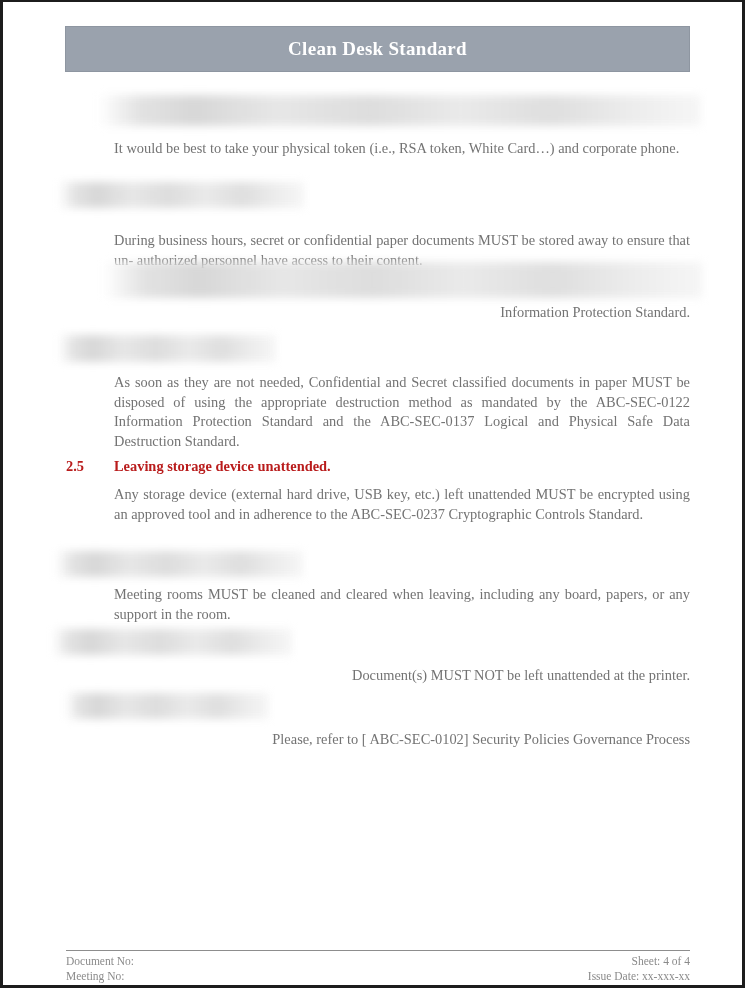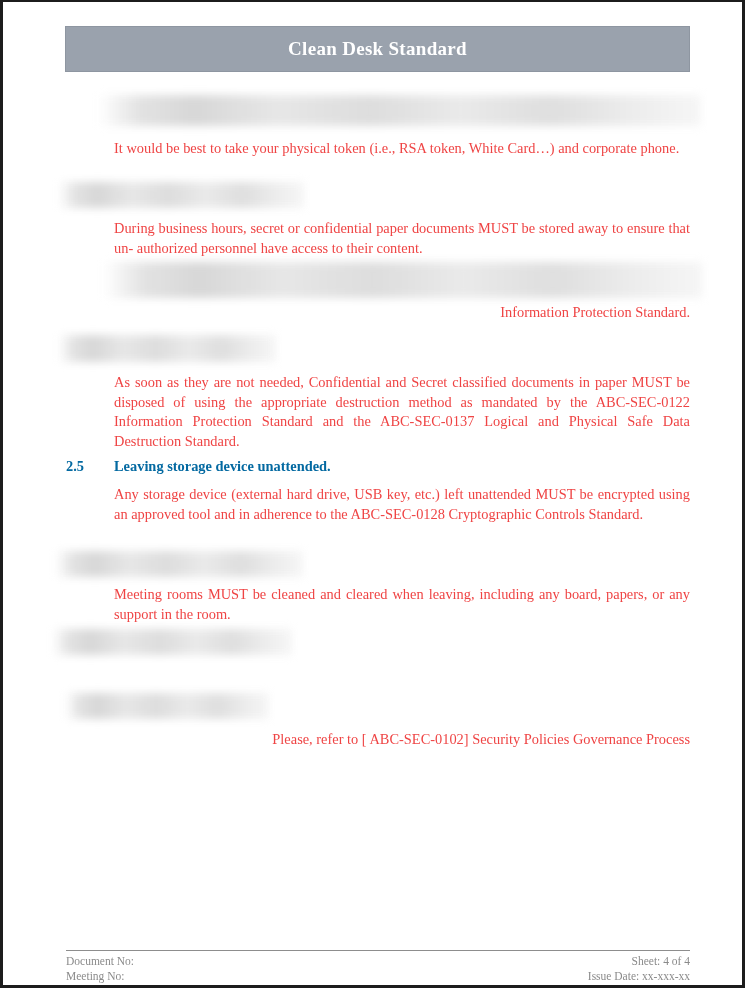--- a/index.html
+++ b/index.html
@@ -66,35 +66,35 @@
 
   
   .body-par {
     position: absolute;
     left: 111px;
     width: 576px;
     text-align: justify;
     text-justify: inter-word;
     font-size: 14.4px;
     line-height: 19.5px;
-    color: #ef4444;
+    color: #737373;
     font-family: "Liberation Serif", "DejaVu Serif", serif;
   }
   .body-par.nojustify {
     text-align: right;
   }
 
   
   .section-heading {
     position: absolute;
     left: 63px;
     width: 624px;
     font-size: 14.4px;
     line-height: 19.5px;
-    color: #0369a1;
+    color: #b91c1c;
     font-weight: bold;
   }
   .section-heading .sec-num {
     display: inline-block;
     width: 48px;
   }
 
   
   #footer-rule {
     position: absolute;
@@ -131,42 +131,43 @@
   <div id="title-banner">
     <span class="title-text">Clean Desk Standard</span>
   </div>
 
   <div class="redacted-band" style="left:95px; top:93px; width:603px; height:31px;"></div>
 
   <div class="body-par" style="top:137px;">It would be best to take your physical token (i.e., RSA token, White Card…) and corporate phone.</div>
 
   <div class="redacted-band" style="left:55px; top:180px; width:246px; height:26px;"></div>
 
-  <div class="body-par" style="top:217px;">During business hours, secret or confidential paper documents MUST be stored away to ensure that un- authorized personnel have access to their content.</div>
+  <div class="body-par" style="top:229px;">During business hours, secret or confidential paper documents MUST be stored away to ensure that un- authorized personnel have access to their content.</div>
 
   <div class="redacted-band" style="left:100px; top:260px; width:600px; height:36px;"></div>
 
   <div class="body-par nojustify" style="top:301px;">Information Protection Standard.</div>
 
   <div class="redacted-band" style="left:55px; top:333px; width:218px; height:27px;"></div>
 
   <div class="body-par" style="top:363px;margin-top:8px;">As soon as they are not needed, Confidential and Secret classified documents in paper MUST be disposed of using the appropriate destruction method as mandated by the ABC-SEC-0122 Information Protection Standard and the   ABC-SEC-0137 Logical and Physical Safe Data Destruction Standard.</div>
 
   <div class="section-heading" style="top:455px;">
     <span class="sec-num">2.5</span><span>Leaving storage device unattended.</span>
   </div>
 
-  <div class="body-par" style="top:483px;">Any storage device (external hard drive, USB key, etc.) left unattended MUST be encrypted using an approved tool and in adherence to the ABC-SEC-0128 Cryptographic Controls Standard.</div>
+  <div class="body-par" style="top:483px;">Any storage device (external hard drive, USB key, etc.) left unattended MUST be encrypted using an approved tool and in adherence to the ABC-SEC-0237 Cryptographic Controls Standard.</div>
 
   <div class="redacted-band" style="left:52px; top:549px; width:248px; height:26px;"></div>
 
   <div class="body-par" style="top:583px;">Meeting rooms MUST be cleaned and cleared when leaving, including any board, papers, or any support in the room.</div>
 
   <div class="redacted-band" style="left:49px; top:627px; width:240px; height:26px;"></div>
 
+  <div class="body-par nojustify" style="top:664px;">Document(s) MUST NOT be left unattended at the printer.</div>
 
   <div class="redacted-band" style="left:62px; top:691px; width:204px; height:26px;"></div>
 
   <div class="body-par nojustify" style="top:728px;">Please, refer to [ ABC-SEC-0102] Security Policies Governance Process</div>
 
   <div id="footer-rule"></div>
   <div id="footer">
     <div class="f-col-left">
       <div class="f-line">Document No:</div>
       <div class="f-line">Meeting No:</div>

